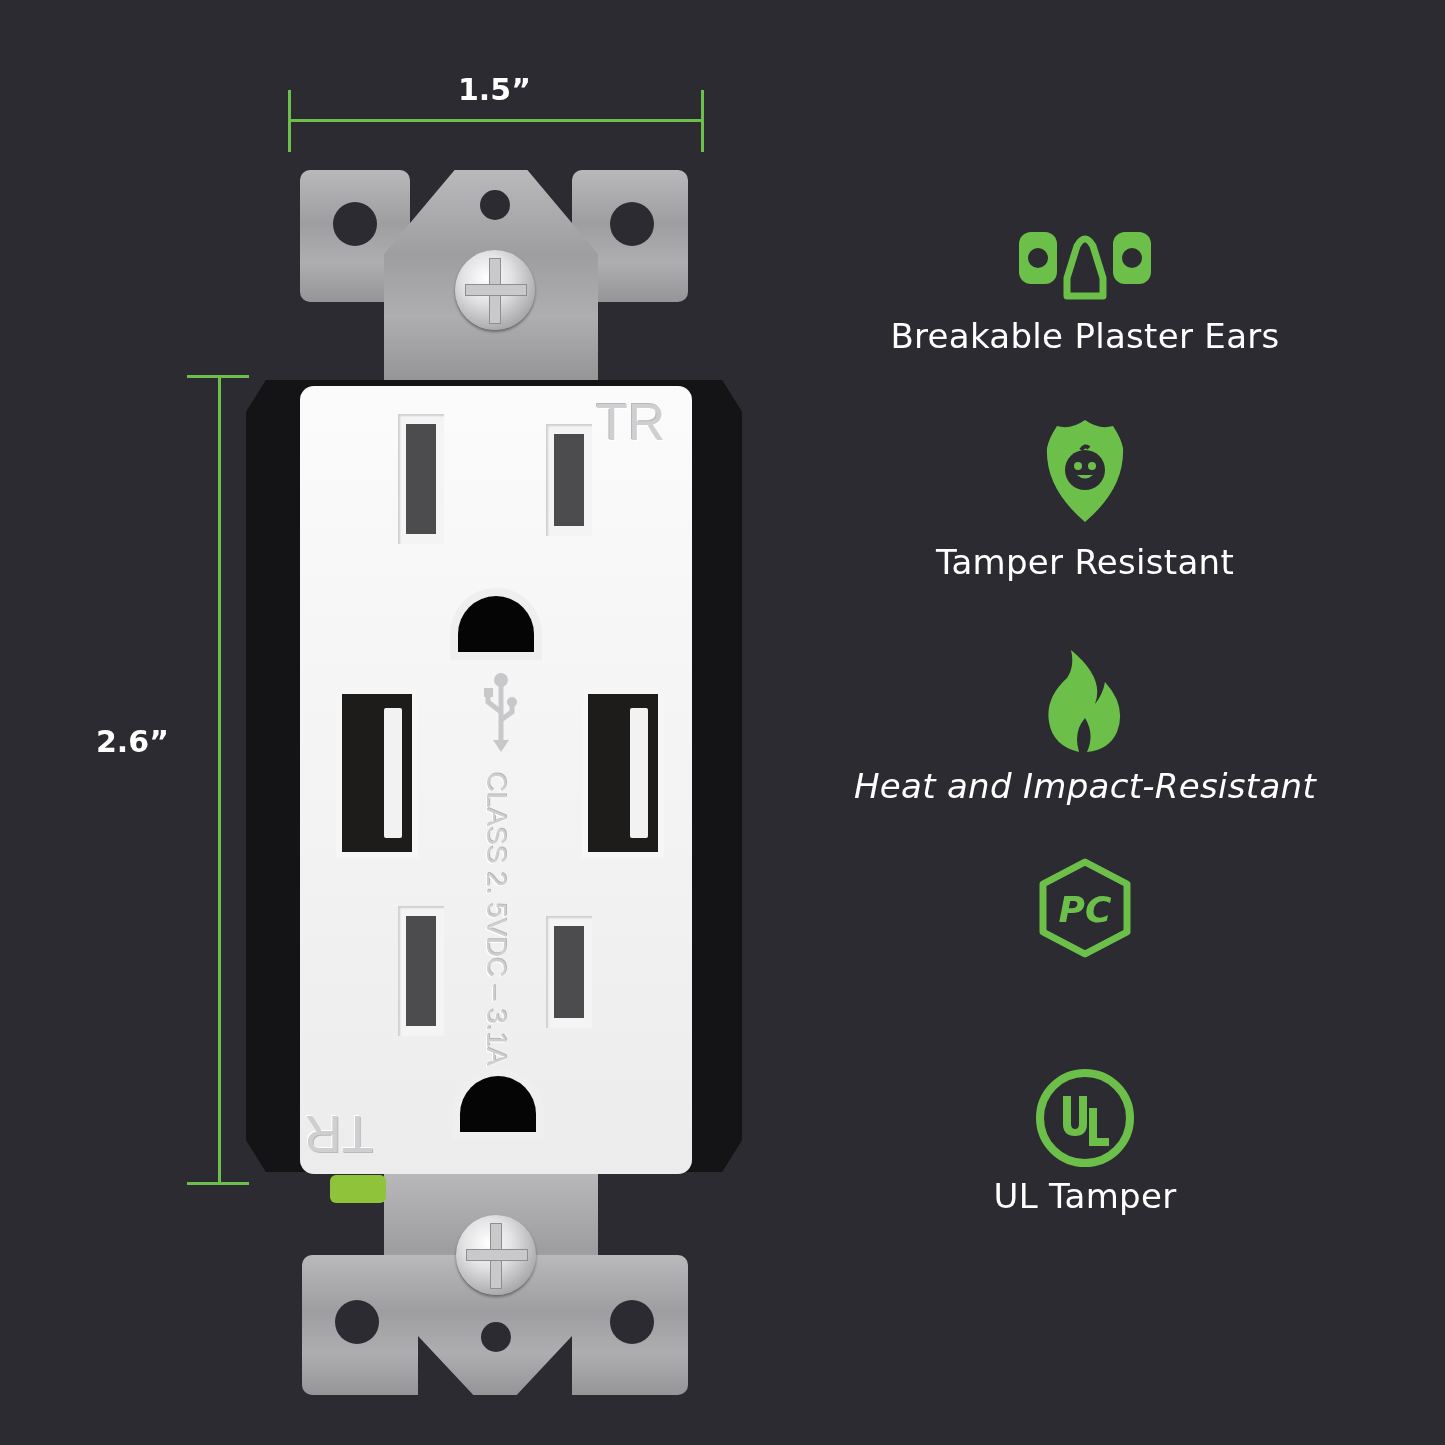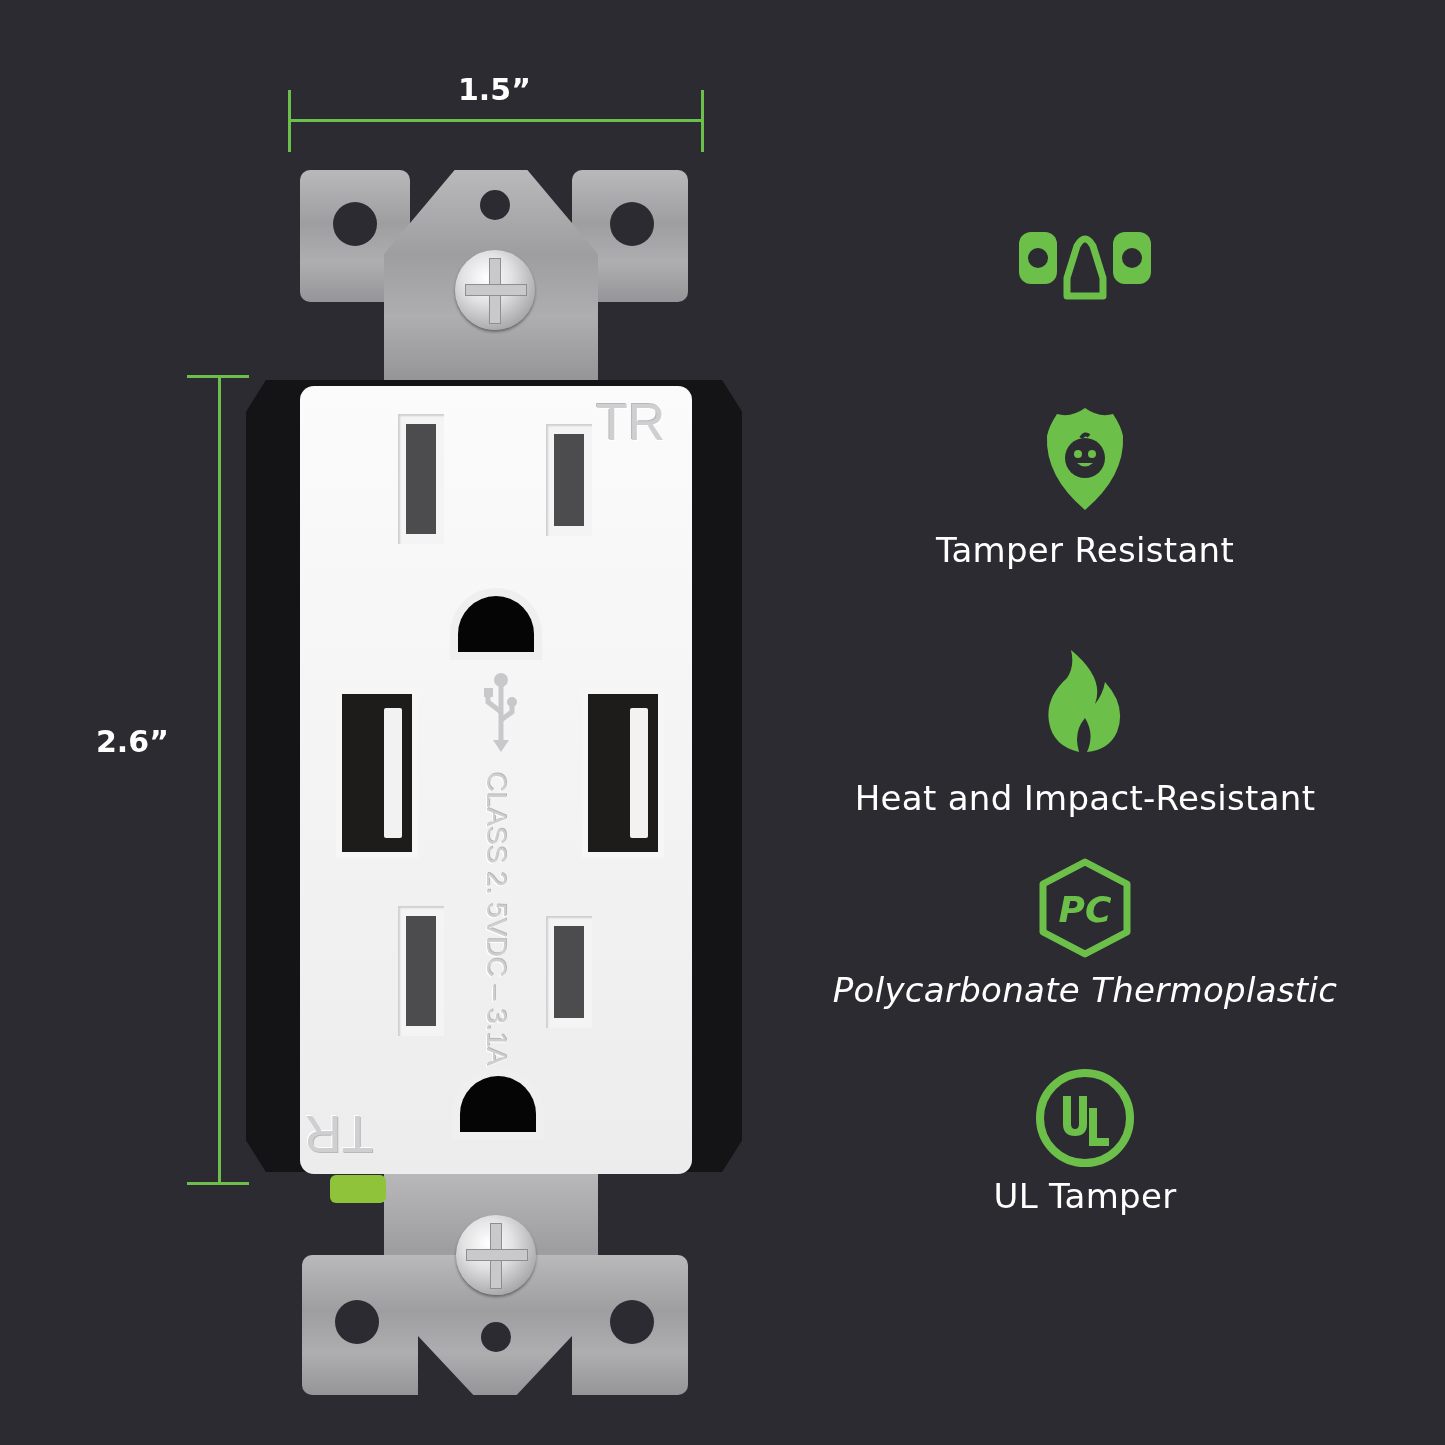--- a/index.html
+++ b/index.html
@@ -113,47 +113,47 @@
 <div>
 
   <div class="feature" style="top:228px;">
     <svg class="icon" width="140" height="72" viewBox="0 0 140 72">
       <rect x="4" y="4" width="38" height="52" rx="12" fill="#6cc04a"></rect>
       <circle cx="23" cy="30" r="10" fill="#2c2b31"></circle>
       <rect x="98" y="4" width="38" height="52" rx="12" fill="#6cc04a"></rect>
       <circle cx="117" cy="30" r="10" fill="#2c2b31"></circle>
       <path d="M52 68 L52 50 L62 18 Q70 4 78 18 L88 50 L88 68 Z" fill="#2c2b31" stroke="#6cc04a" stroke-width="7" stroke-linejoin="round"></path>
     </svg>
+    <div class="feature-label" style="margin-top:16px;">Breakable Plaster Ears</div>
   </div>
 
-  <div class="feature" style="top:406px;">
+  <div class="feature" style="top:418px;">
     <svg class="icon" width="80" height="108" viewBox="0 0 80 108">
       <path d="M12 8 Q26 12 40 2 Q54 12 68 8 Q76 20 78 30 Q80 70 40 104 Q0 70 2 30 Q4 20 12 8 Z" fill="#6cc04a"></path>
       <circle cx="40" cy="52" r="20" fill="#2c2b31"></circle>
       <path d="M36 32 Q40 26 44 30" stroke="#2c2b31" stroke-width="4" fill="none"></path>
       <circle cx="33" cy="48" r="4" fill="#6cc04a"></circle>
       <circle cx="47" cy="48" r="4" fill="#6cc04a"></circle>
       <path d="M32 57 Q40 64 48 57 Z" fill="#6cc04a"></path>
     </svg>
     <div class="feature-label" style="margin-top:16px;">Tamper Resistant</div>
   </div>
 
   <div class="feature" style="top:648px;">
     <svg class="icon" width="80" height="106" viewBox="0 0 80 106">
       <path d="M26 2 Q60 30 50 56 Q58 46 60 34 Q82 58 72 84 Q64 102 42 104 Q50 86 40 70 Q28 84 34 104 Q8 98 4 74 Q0 50 22 30 Q30 18 26 2 Z" fill="#6cc04a"></path>
     </svg>
-    <div class="feature-label" style="margin-top:24px;">Heat and Impact-Resistant</div>
+    <div class="feature-label" style="margin-top:12px;font-style:italic;">Heat and Impact-Resistant</div>
   </div>
 
   <div class="feature" style="top:858px;font-style:italic;">
     <svg class="icon" width="96" height="100" viewBox="0 0 96 100">
       <polygon points="48,4 90,26 90,74 48,96 6,74 6,26" fill="none" stroke="#6cc04a" stroke-width="7" stroke-linejoin="round"></polygon>
       <text x="48" y="64" text-anchor="middle" font-family="DejaVu Sans, sans-serif" font-weight="bold" font-size="36" fill="#6cc04a">PC</text>
     </svg>
-    <div class="feature-label" style="margin-top:12px;">Polycarbonate Thermoplastic</div>
   </div>
 
   <div class="feature" style="top:1066px;">
     <svg class="icon" width="104" height="104" viewBox="0 0 104 104">
       <circle cx="52" cy="52" r="45" fill="none" stroke="#6cc04a" stroke-width="8"></circle>
       <path d="M30 30 L30 58 Q30 70 42 70 Q54 70 54 58 L54 30 L46 30 L46 58 Q46 63 42 63 Q38 63 38 58 L38 30 Z" fill="#6cc04a"></path>
       <path d="M56 42 L64 42 L64 72 L76 72 L76 80 L56 80 Z" fill="#6cc04a"></path>
     </svg>
     <div class="feature-label" style="margin-top:6px;">UL Tamper</div>
   </div>

